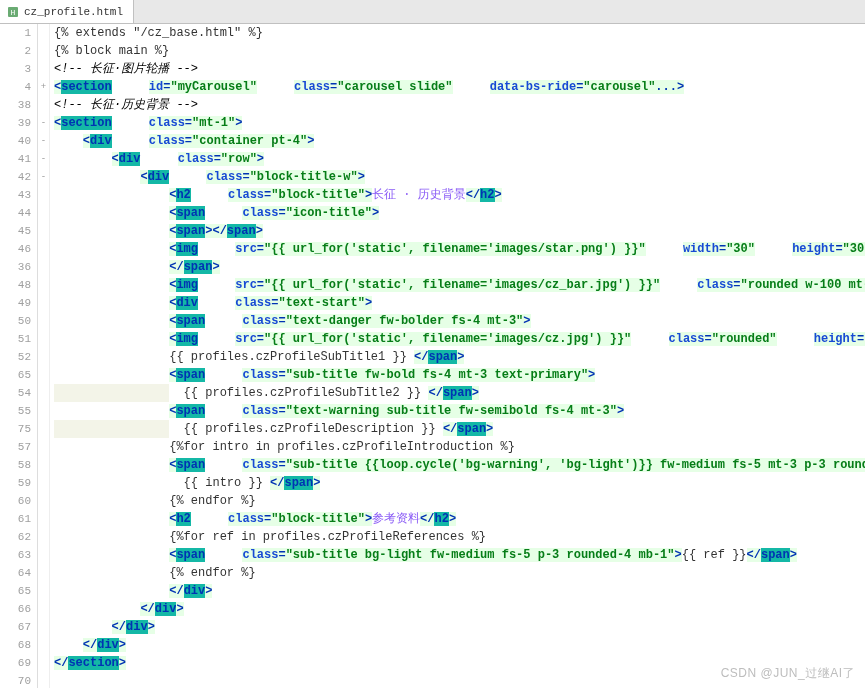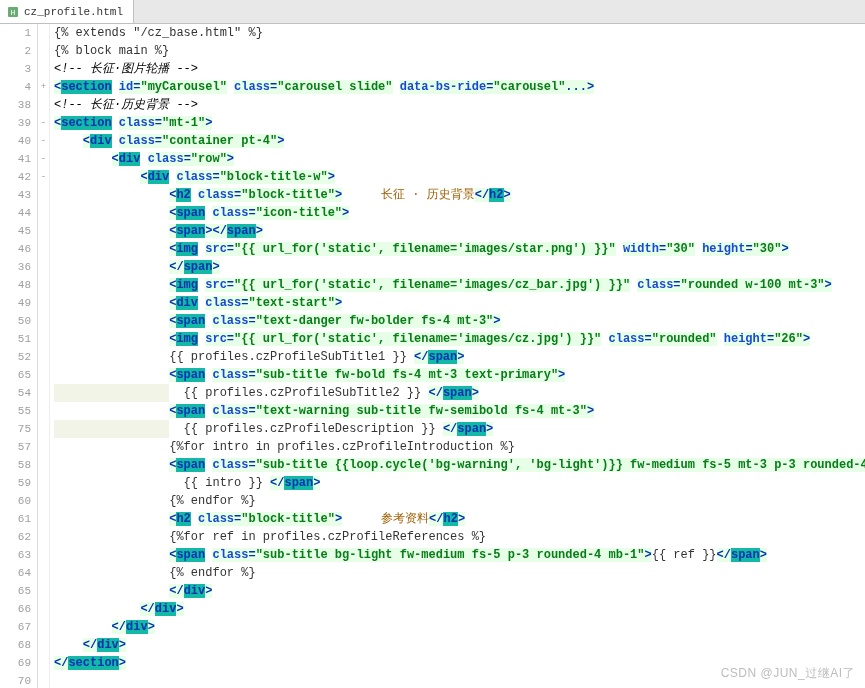--- a/index.html
+++ b/index.html
@@ -68,25 +68,25 @@
   .code {
     flex: 1;
     padding-left: 4px;
     overflow: hidden;
     white-space: pre;
   }
   .line { height: 18px; line-height: 18px; }
 
   
   .tag   { color: #0033b3; font-weight: bold; background: #14b8a6; }
-  .attr  { color: #174ad4; font-weight: bold; background: #e6ffe6; }
+  .attr  { color: #174ad4; font-weight: bold; background: #e6ffe6; margin-left: 30px; }
   .val   { color: #067d17; font-weight: bold; background: #e6ffe6; }
   .punct { color: #0033b3; font-weight: bold; background: #e6ffe6; }
   .plain { color: #333; }
-  .cjk   { color: #a16207; margin-left: 39px; }
+  .cjk   { color: #8b5cf6; }
   .grey  { color: #000000; font-style: italic; }
   .jvar  { color: #333; }
   .indentbg { background: #f3f4e8; display:inline-block; height:18px; vertical-align:top;}
 
   .watermark {
     position: absolute;
     right: 10px;
     bottom: 6px;
     color: #bdbdbd;
     font-family: -apple-system, "Segoe UI", sans-serif;

